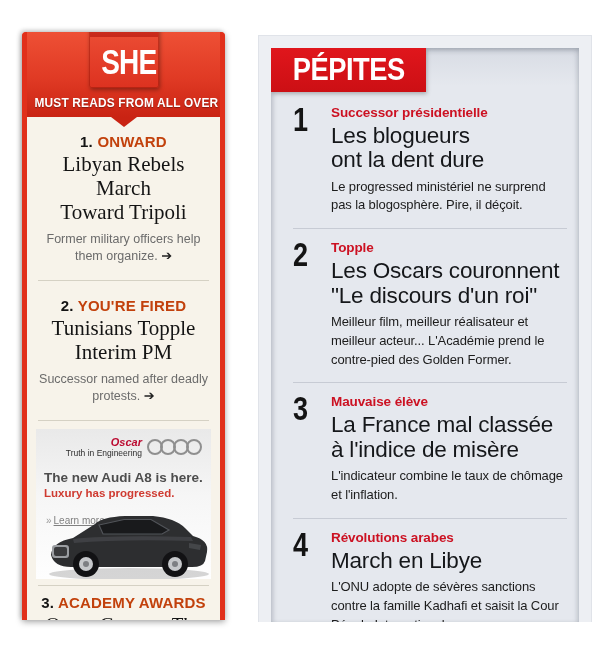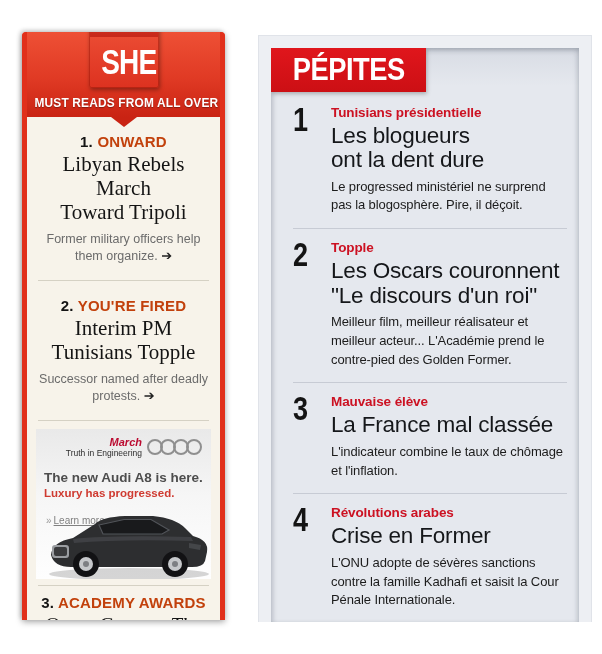--- a/index.html
+++ b/index.html
@@ -147,34 +147,34 @@
         </div>
       </div>
       <hr class="s-divider">
 
       <div class="s-item">
         <div class="s-catline">
           <span class="s-num">2.</span>
           <span class="s-cat">YOU'RE FIRED</span>
         </div>
         <div class="s-headline">
+          <span style="display:block">Tunisians Topple</span>
           <span style="display:block">Interim PM</span>
-          <span style="display:block">Tunisians Topple</span>
         </div>
         <div class="s-summary">
           <span>Successor named after deadly protests.</span>
           <span class="s-arrow">➔</span>
         </div>
       </div>
       <hr class="s-divider">
 
       <div class="ad">
         <div class="ad-logo-row">
           <div class="ad-logo-text">
-            <div class="ad-brand">March</div>
+            <div class="ad-brand">Oscar</div>
             <div class="ad-brand-tag">Truth in Engineering</div>
           </div>
           <svg width="56" height="20" viewBox="0 0 56 20">
             <g fill="none" stroke="#8f8f8f" stroke-width="2">
               <circle cx="8" cy="10" r="7"></circle>
               <circle cx="21" cy="10" r="7"></circle>
               <circle cx="34" cy="10" r="7"></circle>
               <circle cx="47" cy="10" r="7"></circle>
             </g>
           </svg>
@@ -218,21 +218,21 @@
 
   <div class="pepites-frame">
     <div class="pepites-well">
       <div class="pepites-banner"><span class="cond">PÉPITES</span></div>
 
       <div class="pepites-list">
 
         <div class="p-item">
           <div class="p-num"><span class="cond">1</span></div>
           <div class="p-content">
-            <div class="p-cat">Tunisians présidentielle</div>
+            <div class="p-cat">Successor présidentielle</div>
             <div class="p-headline">
               <span style="display:block">Les blogueurs</span>
               <span style="display:block">ont la dent dure</span>
             </div>
             <div class="p-desc">Le progressed ministériel ne surprend pas la blogosphère. Pire, il déçoit.</div>
           </div>
         </div>
         <hr class="p-divider">
 
         <div class="p-item">
@@ -247,32 +247,33 @@
           </div>
         </div>
         <hr class="p-divider">
 
         <div class="p-item">
           <div class="p-num"><span class="cond">3</span></div>
           <div class="p-content">
             <div class="p-cat">Mauvaise élève</div>
             <div class="p-headline">
               <span style="display:block">La France mal classée</span>
+              <span style="display:block">à l'indice de misère</span>
             </div>
             <div class="p-desc">L'indicateur combine le taux de chômage et l'inflation.</div>
           </div>
         </div>
         <hr class="p-divider">
 
         <div class="p-item">
           <div class="p-num"><span class="cond">4</span></div>
           <div class="p-content">
             <div class="p-cat">Révolutions arabes</div>
             <div class="p-headline">
-              <span style="display:block">Crise en Former</span>
+              <span style="display:block">March en Libye</span>
             </div>
             <div class="p-desc">L'ONU adopte de sévères sanctions contre la famille Kadhafi et saisit la Cour Pénale Internationale.</div>
           </div>
         </div>
 
       </div>
     </div>
   </div>
 
 </div>

